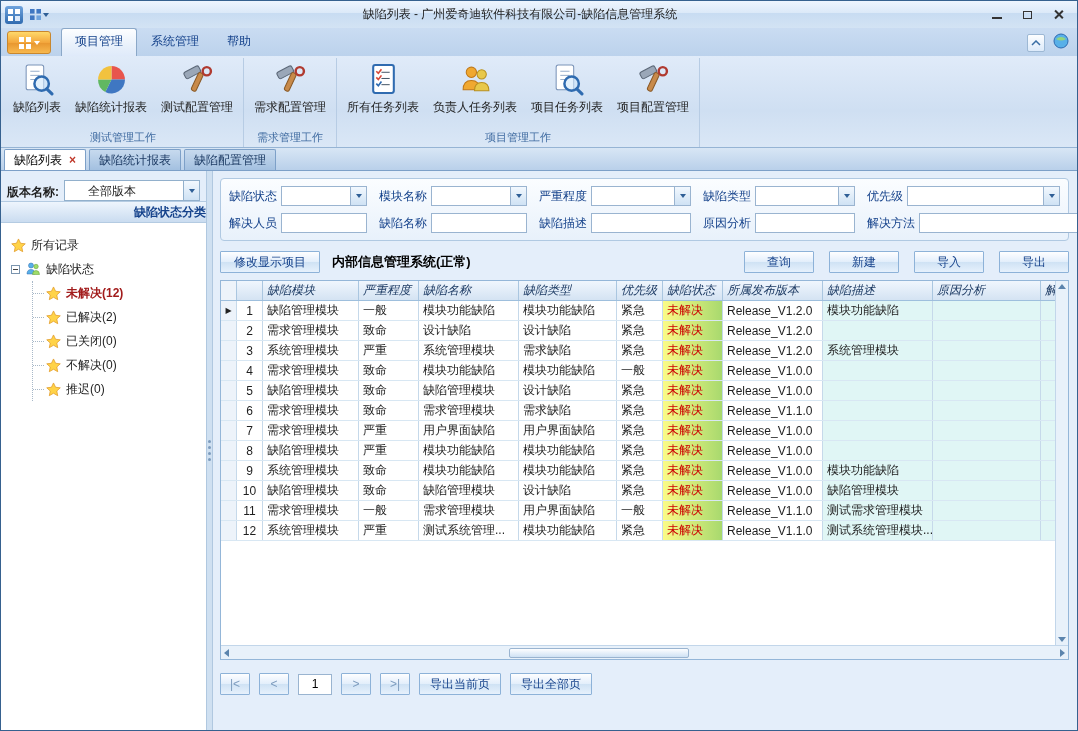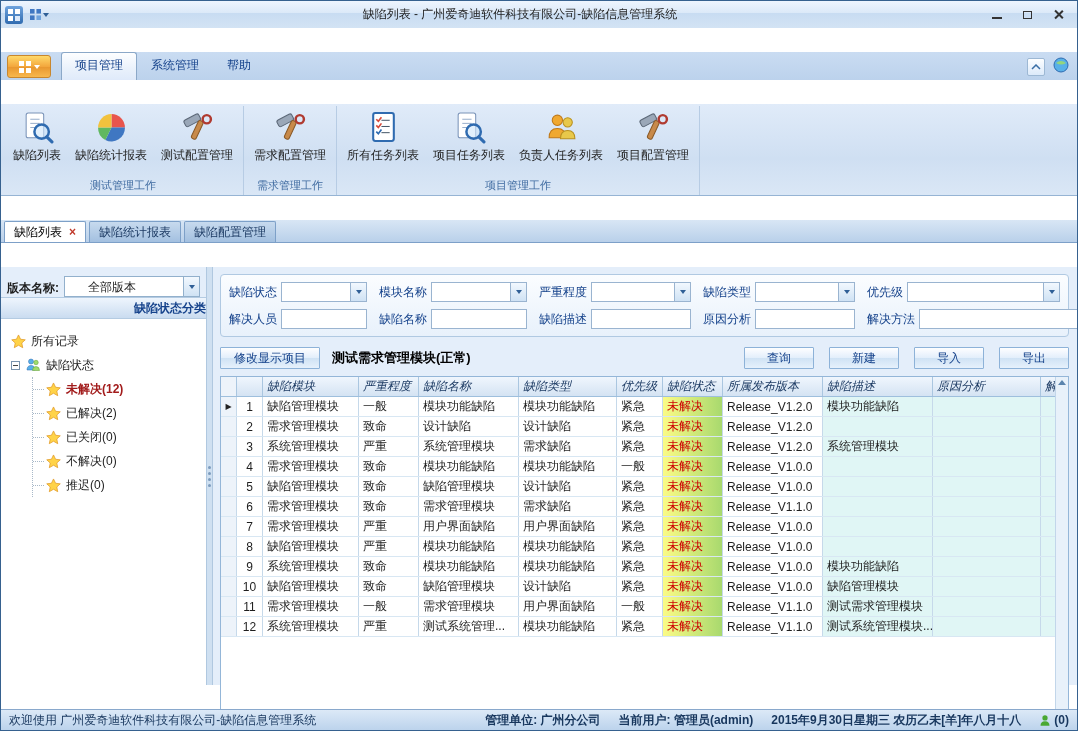--- a/index.html
+++ b/index.html
@@ -1,18 +1,18 @@
 <!DOCTYPE html>
 <html><head>
 <meta charset="utf-8">
 <style>
   * { margin:0; padding:0; box-sizing:border-box; }
   html,body { width:1078px; height:731px; }
   body { font-family:"Liberation Sans","DejaVu Sans",sans-serif; font-size:12px; color:#1e1e1e; background:#fff; }
-  .window { width:1078px; height:731px; border:1px solid #36618f; display:flex; flex-direction:column; overflow:hidden;gap:24px; }
+  .window { width:1078px; height:731px; border:1px solid #36618f; display:flex; flex-direction:column; overflow:hidden; }
 
   
   .titlebar { height:27px; flex:none; background:linear-gradient(#eef5fe,#dbe9f8 45%,#c8dcf2 46%,#d3e3f4); display:flex; align-items:center; padding:0 4px; }
   .appicon { width:18px; height:18px; border-radius:3px; background:linear-gradient(#6fa3dd,#2f6bb0); display:flex; align-items:center; justify-content:center; margin-right:4px; }
   .qat { display:flex; align-items:center; gap:2px; margin-right:6px; }
   .qat-btn { display:flex; align-items:center; gap:2px; padding:2px 3px; border-radius:2px; }
   .dd-tri { width:0; height:0; border-left:3px solid transparent; border-right:3px solid transparent; border-top:4px solid #2f5f96; }
   .title-text { flex:1; text-align:center; color:#1f1f1f; }
   .win-controls { display:flex; gap:2px; }
   .win-btn { width:29px; height:20px; display:flex; align-items:center; justify-content:center; border-radius:2px; }
@@ -259,37 +259,37 @@
               <line x1="14" y1="15" x2="22" y2="15" stroke="#4a5a6a"></line>
               <line x1="14" y1="21" x2="22" y2="21" stroke="#4a5a6a"></line>
               <path d="M9 8 l2 2 3-4" stroke="#d84a3a" fill="none" stroke-width="1.6"></path>
               <path d="M9 14 l2 2 3-4" stroke="#d84a3a" fill="none" stroke-width="1.6"></path>
               <path d="M9 20 l2 2 3-4" stroke="#2f6bb0" fill="none" stroke-width="1.6"></path>
             </svg>
           <span>所有任务列表</span>
         </div>
         <div class="rbtn">
           <svg viewBox="0 0 32 32">
+              <circle cx="12" cy="9" r="5" fill="#f0a830" stroke="#c07818"></circle>
+              <path d="M4 26 q0 -9 8 -9 t8 9 Z" fill="#f0a830" stroke="#c07818"></path>
+              <circle cx="22" cy="11" r="4.5" fill="#e8c84a" stroke="#b89020"></circle>
+              <path d="M15 27 q0 -8 7 -8 t7 8 Z" fill="#e8c84a" stroke="#b89020"></path>
+            </svg>
+          <span>负责人任务列表</span>
+        </div>
+        <div class="rbtn">
+          <svg viewBox="0 0 32 32">
               <rect x="5" y="2" width="17" height="24" rx="2" fill="#fff" stroke="#7a93b8"></rect>
               <line x1="9" y1="8" x2="18" y2="8" stroke="#9ab0cc"></line>
               <line x1="9" y1="12" x2="18" y2="12" stroke="#9ab0cc"></line>
               <line x1="9" y1="16" x2="15" y2="16" stroke="#9ab0cc"></line>
               <circle cx="20" cy="20" r="7" fill="#cfe6fa" fill-opacity="0.6" stroke="#2f6bb0" stroke-width="2.4"></circle>
               <line x1="25" y1="25" x2="30" y2="30" stroke="#2f6bb0" stroke-width="3" stroke-linecap="round"></line>
             </svg>
           <span>项目任务列表</span>
-        </div>
-        <div class="rbtn">
-          <svg viewBox="0 0 32 32">
-              <circle cx="12" cy="9" r="5" fill="#f0a830" stroke="#c07818"></circle>
-              <path d="M4 26 q0 -9 8 -9 t8 9 Z" fill="#f0a830" stroke="#c07818"></path>
-              <circle cx="22" cy="11" r="4.5" fill="#e8c84a" stroke="#b89020"></circle>
-              <path d="M15 27 q0 -8 7 -8 t7 8 Z" fill="#e8c84a" stroke="#b89020"></path>
-            </svg>
-          <span>负责人任务列表</span>
         </div>
         <div class="rbtn">
           <svg viewBox="0 0 32 32">
               <g transform="rotate(-28 12 9)">
                 <rect x="3" y="5" width="16" height="7" rx="2" fill="#9aa7b8" stroke="#5c6878"></rect>
               </g>
               <g transform="rotate(25 16 19)">
                 <rect x="13" y="9" width="5" height="19" rx="2" fill="#c88a4a" stroke="#8a5a28"></rect>
               </g>
               <circle cx="25" cy="8" r="4" fill="none" stroke="#b03a30" stroke-width="2.4"></circle>
@@ -456,21 +456,21 @@
           </div>
           <div class="f-pair grow">
             <span class="f-label">解决方法</span>
             <input class="f-input grow" style="">
           </div>
         </div>
       </div>
 
       <div class="action-row">
         <div class="btn">修改显示项目</div>
-        <div class="sys-label">测试需求管理模块(正常)</div>
+        <div class="sys-label">内部信息管理系统(正常)</div>
         <div class="action-right">
           <div class="btn">查询</div>
           <div class="btn">新建</div>
           <div class="btn">导入</div>
           <div class="btn">导出</div>
         </div>
       </div>
 
       <div class="grid-wrap">
         <div class="grid-inner">
@@ -678,27 +678,14 @@
         <input class="page-input" value="1" style="">
         <div class="btn pg-btn">&gt;</div>
         <div class="btn pg-btn">&gt;|</div>
         <div class="btn pg-export">导出当前页</div>
         <div class="btn pg-export">导出全部页</div>
       </div>
 
     </div>
   </div>
 
-  <div class="statusbar">
-    <span class="sb-left">欢迎使用 广州爱奇迪软件科技有限公司-缺陷信息管理系统</span>
-    <span class="sb-seg">管理单位: 广州分公司</span>
-    <span class="sb-seg">当前用户: 管理员(admin)</span>
-    <span class="sb-seg">2015年9月30日星期三 农历乙未[羊]年八月十八</span>
-    <span class="sb-count">
-      <svg width="12" height="13" viewBox="0 0 32 32">
-          <circle cx="16" cy="9" r="7" fill="#4aa832"></circle>
-          <path d="M4 30 q0 -12 12 -12 t12 12 Z" fill="#4aa832"></path>
-        </svg>
-      <span>(0)</span>
-    </span>
-  </div>
 
 </div>
 
 </body></html>

